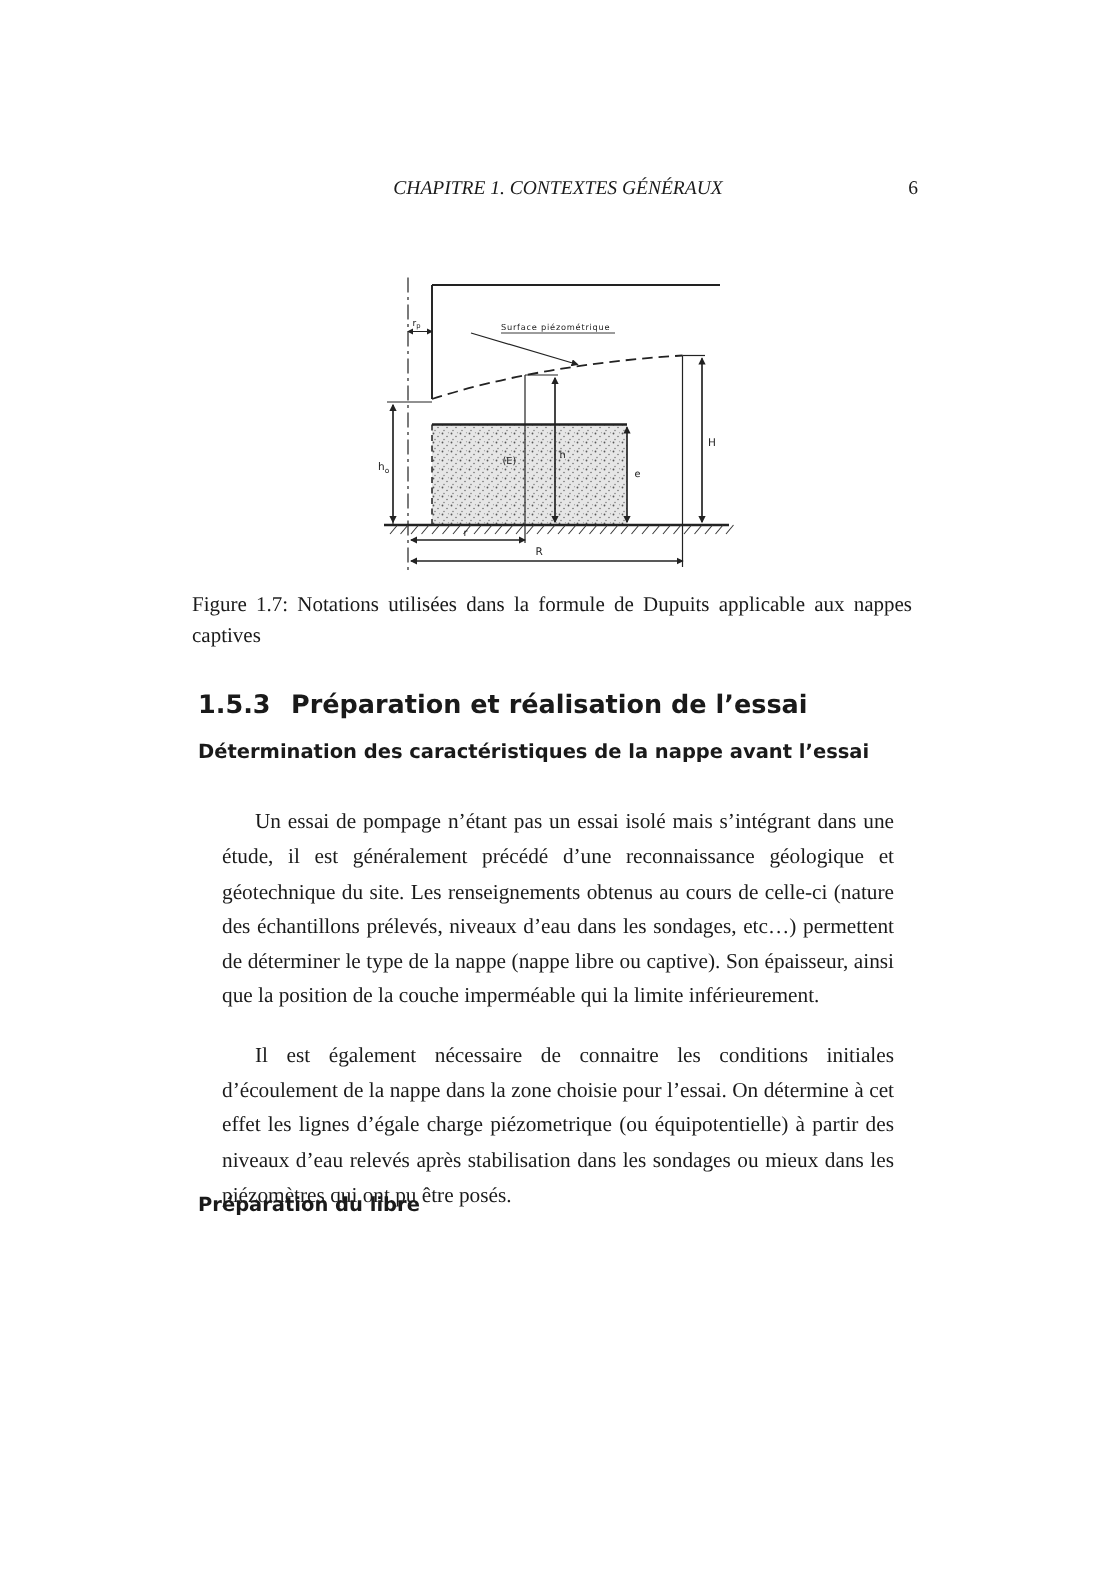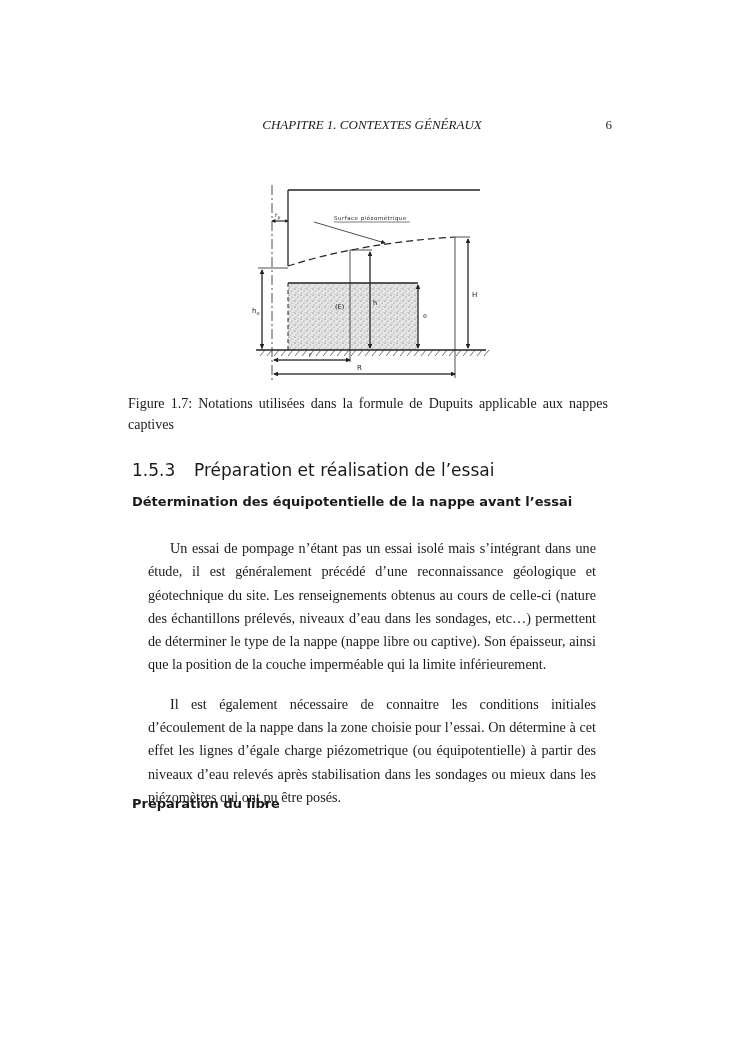--- a/index.html
+++ b/index.html
@@ -1,21 +1,21 @@
 <!DOCTYPE html>
 <html><head>
   <meta charset="utf-8">
   <style>
     html, body { margin: 0; padding: 0; background: #ffffff; }
     body { width: 745px; height: 1053px; position: relative; overflow: hidden; color: #1a1a1a; }
     .running-head { position: absolute; left: 132px; top: 117px; width: 480px; font-size: 13px; font-style: italic; font-family: "Liberation Serif", serif; text-align: center; }
     .running-head .page-num { position: absolute; right: 0; top: 0; font-style: normal; }
     .figure { position: absolute; left: 250px; top: 180px; width: 250px; height: 210px; }
     .caption { position: absolute; left: 128px; top: 393px; width: 480px; font-family: "Liberation Serif", serif; font-size: 14px; line-height: 21px; text-align: justify; text-align-last: left; }
-    .section-title { position: absolute; left: 132px; top: 460px; font-family: "DejaVu Sans", sans-serif; font-weight: normal; font-size: 17px; }
+    .section-title { position: absolute; left: 132px; top: 460px; font-family: "DejaVu Sans", sans-serif; font-weight: bold; font-size: 17px; }
     .section-title .num { display: inline-block; width: 62px; }
     .subsection { position: absolute; left: 132px; font-family: "DejaVu Sans", sans-serif; font-weight: bold; font-size: 13px; }
     .body-text { position: absolute; left: 132px; width: 480px; font-family: "Liberation Serif", serif; font-size: 14.2px; line-height: 23.3px; text-align: justify; }
     .body-text p { margin: 16px; text-indent: 22px; }
   </style>
 </head>
 <body>
 
 <div class="running-head">
   <span>CHAPITRE 1.  CONTEXTES GÉNÉRAUX</span>
@@ -126,21 +126,21 @@
     </g>
   </svg>
 </div>
 
 <div class="caption">Figure 1.7: Notations utilisées dans la formule de Dupuits applicable aux nappes captives</div>
 
 <div class="section-title">
   <span class="num">1.5.3</span><span>Préparation et réalisation de l’essai</span>
 </div>
 
-<div class="subsection" style="top:494px;">Détermination des équipotentielle de la nappe avant l’essai</div>
+<div class="subsection" style="top:494px;">Détermination des caractéristiques de la nappe avant l’essai</div>
 <div class="body-text" style="top:521px;">
   <p>Un essai de pompage n’étant pas un essai isolé mais s’intégrant dans une étude, il est généralement précédé d’une reconnaissance géologique et géotechnique du site. Les renseignements obtenus au cours de celle-ci (nature des échantillons prélevés, niveaux d’eau dans les sondages, etc…) permettent de déterminer le type de la nappe (nappe libre ou captive). Son épaisseur, ainsi que la position de la couche imperméable qui la limite inférieurement.</p>
   <p>Il est également nécessaire de connaitre les conditions initiales d’écoulement de la nappe dans la zone choisie pour l’essai. On détermine à cet effet les lignes d’égale charge piézometrique (ou équipotentielle) à partir des niveaux d’eau relevés après stabilisation dans les sondages ou mieux dans les piézomètres qui ont pu être posés.</p>
 </div>
 
 <div class="subsection" style="top:796px;">Préparation du libre</div>
 <div class="body-text" style="top:823px;">
 </div>
 
 </body></html>

